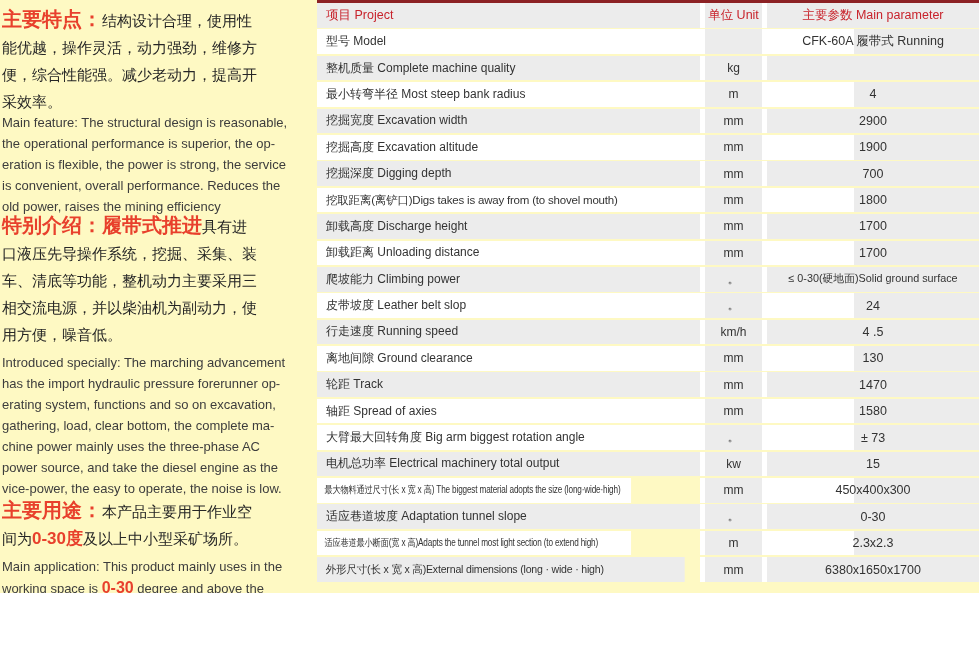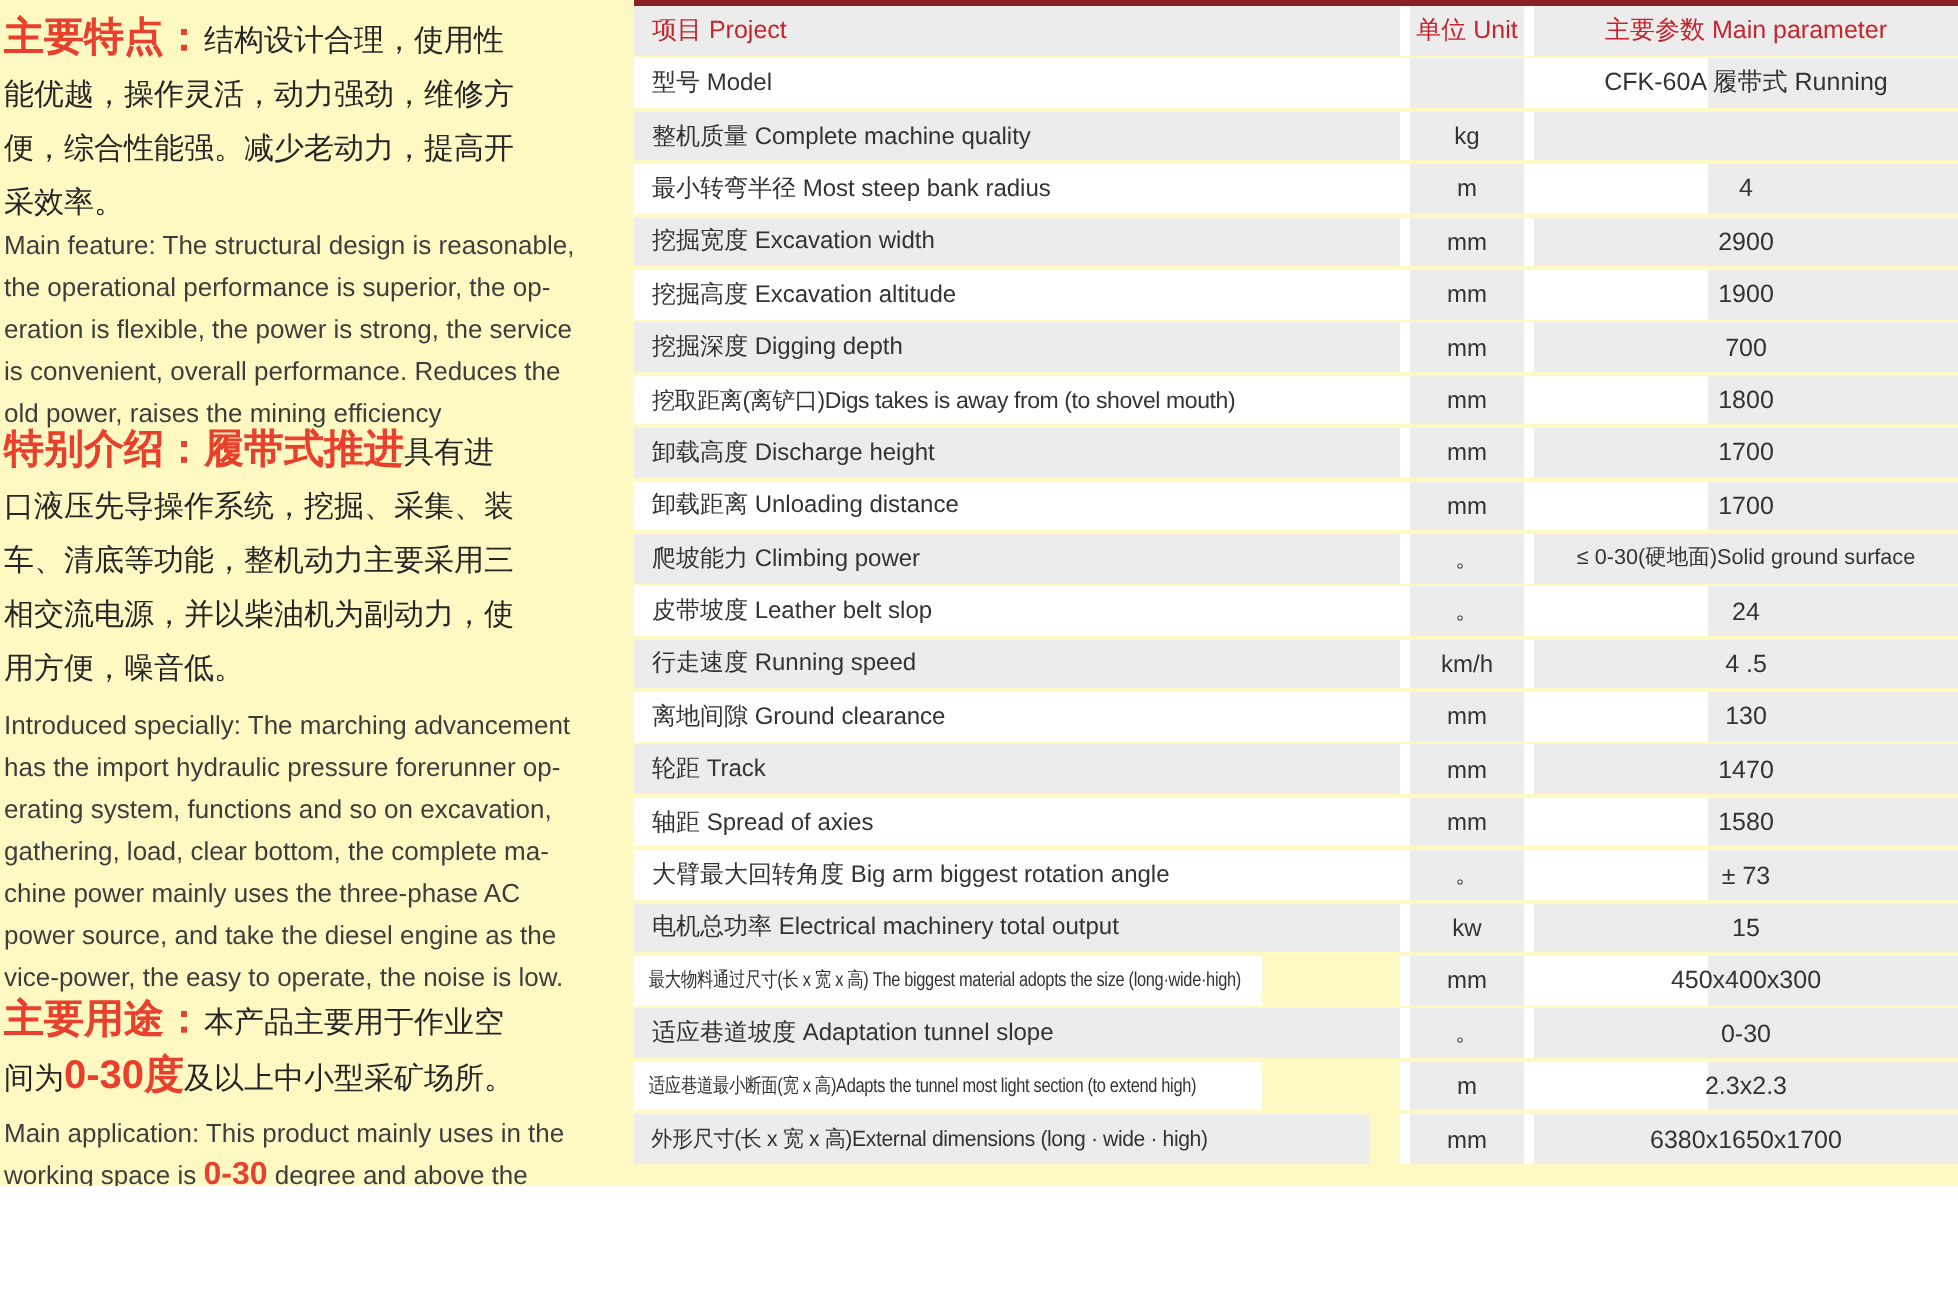--- a/index.html
+++ b/index.html
@@ -4,21 +4,21 @@
 <style>
   html,body{margin:0;padding:0;background:#fff;}
   .page{position:relative;width:979px;height:593px;background:#fef9c3;overflow:hidden;
         font-family:"Liberation Sans","DejaVu Sans",sans-serif;color:#333;}
 
   
   .left-col{position:absolute;left:0;top:0;width:315px;height:650px;}
   .left-col p{position:absolute;left:2px;margin:0;width:313px;}
   .zh-para{white-space:pre;font-size:15px;line-height:27px;color:#262626;font-weight:500;}
   .zh-head{font-size:20px;font-weight:bold;color:var(--accent,#e8402c);}
-  .zh-red{font-size:20px;font-weight:bold;color:var(--accent,#e8402c);}
+  .zh-red{font-size:17px;font-weight:bold;color:var(--accent,#e8402c);}
   .en-para{white-space:pre;font-size:13px;line-height:21px;color:#3d3d3d;}
   .en-red{font-size:16px;font-weight:bold;color:var(--accent,#e8402c);}
 
   
   .spec-table{position:absolute;left:317px;top:0;width:662px;}
   .red-line{height:3px;background:var(--topline,#8c2124);}
   .t-row{display:flex;height:24.6px;margin-bottom:1.8px;align-items:stretch;}
   .c-project{width:374px;padding-left:9px;display:flex;align-items:center;
              font-size:12px;white-space:nowrap;overflow:visible;}
   .c-unit{width:57px;display:flex;align-items:center;justify-content:center;

